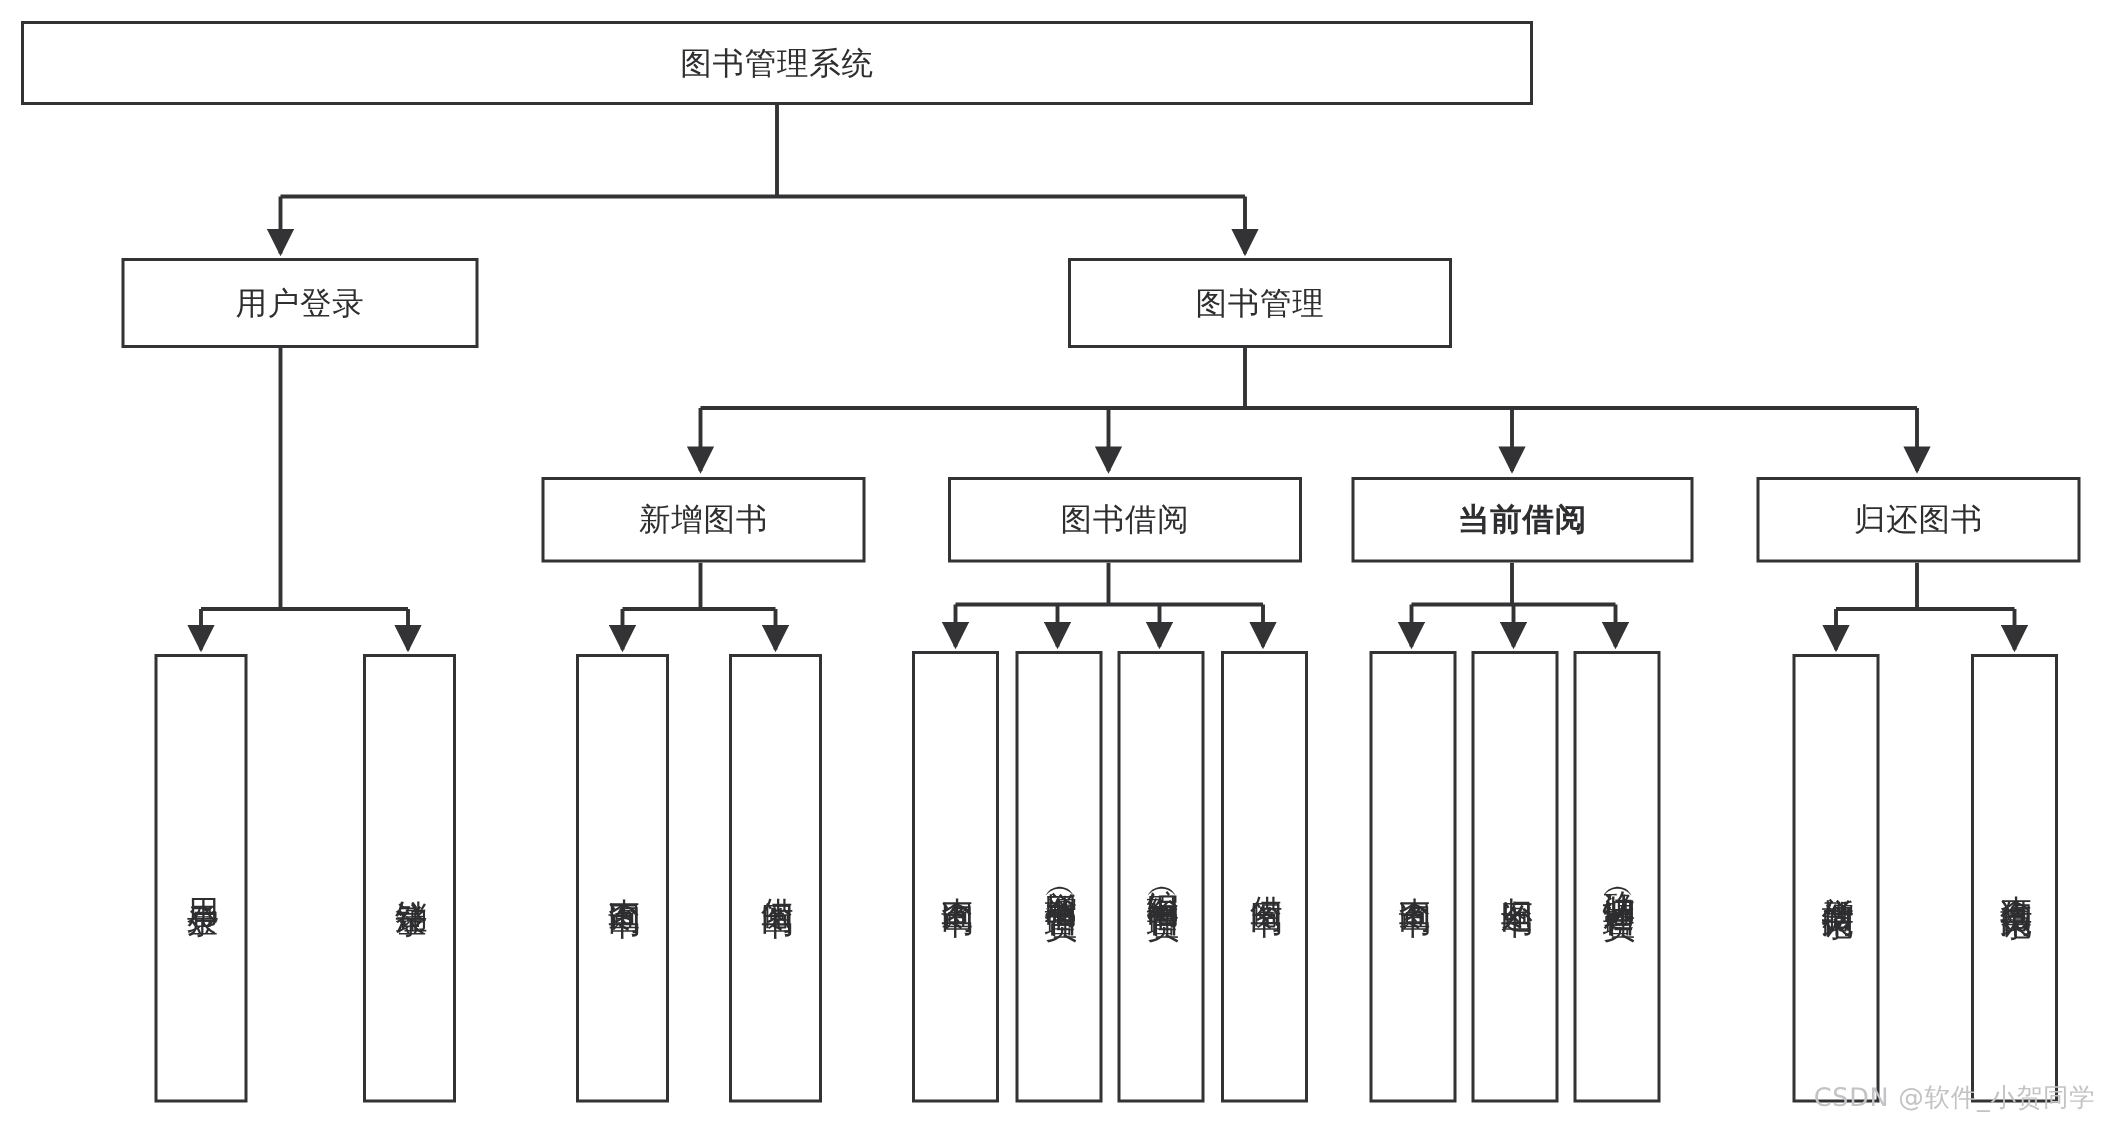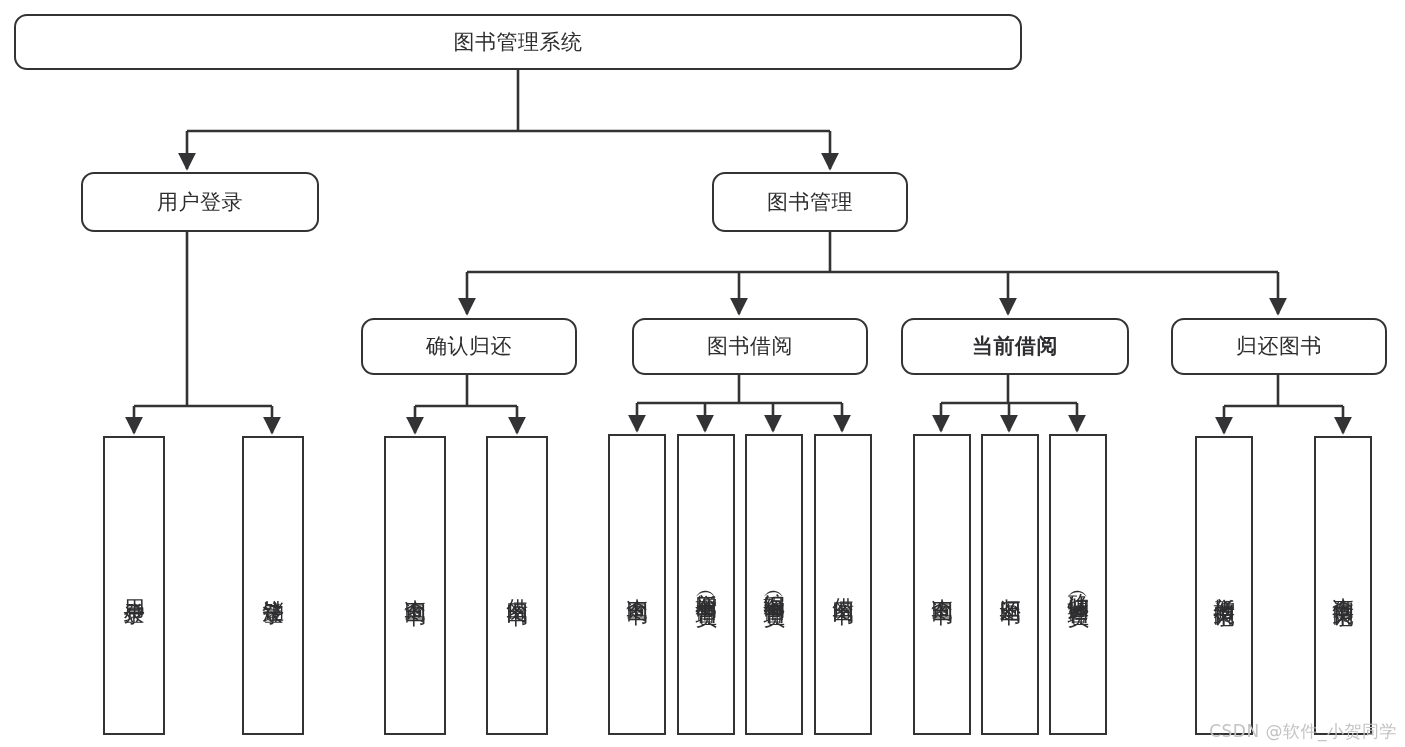--- a/index.html
+++ b/index.html
@@ -32,21 +32,20 @@
     display: flex;
     align-items: center;
     justify-content: center;
     text-align: center;
     line-height: 1.18;
     z-index: 2;
   }
   .node.h {
     font-size: 21px;
     letter-spacing: 0.5px;
-    border-radius: 13px;
   }
   .node.v {
     writing-mode: vertical-rl;
     text-orientation: upright;
     font-size: 21.5px;
     letter-spacing: 2px;
     padding: 4px 0;
   }
   .node.v .vtext {
     writing-mode: vertical-rl;
@@ -123,26 +122,26 @@
     </g>
   </svg>
 
   <div class="node h" style="left:14px; top:14px; width:1008px; height:56px;">
     <span>图书管理系统</span>
   </div>
 
   <div class="node h" style="left:81px; top:172px; width:238px; height:60px;">
     <span>用户登录</span>
   </div>
-  <div class="node h" style="left:712px; top:172px; width:196px; height:60px;">
+  <div class="node h" style="left:712px; top:172px; width:256px; height:60px;">
     <span>图书管理</span>
   </div>
 
   <div class="node h" style="left:361px; top:318px; width:216px; height:57px;">
-    <span>确认归还</span>
+    <span>新增图书</span>
   </div>
   <div class="node h" style="left:632px; top:318px; width:236px; height:57px;">
     <span>图书借阅</span>
   </div>
   <div class="node h" style="left:901px; top:318px; width:228px; height:57px;font-weight:bold;">
     <span>当前借阅</span>
   </div>
   <div class="node h" style="left:1171px; top:318px; width:216px; height:57px;">
     <span>归还图书</span>
   </div>

